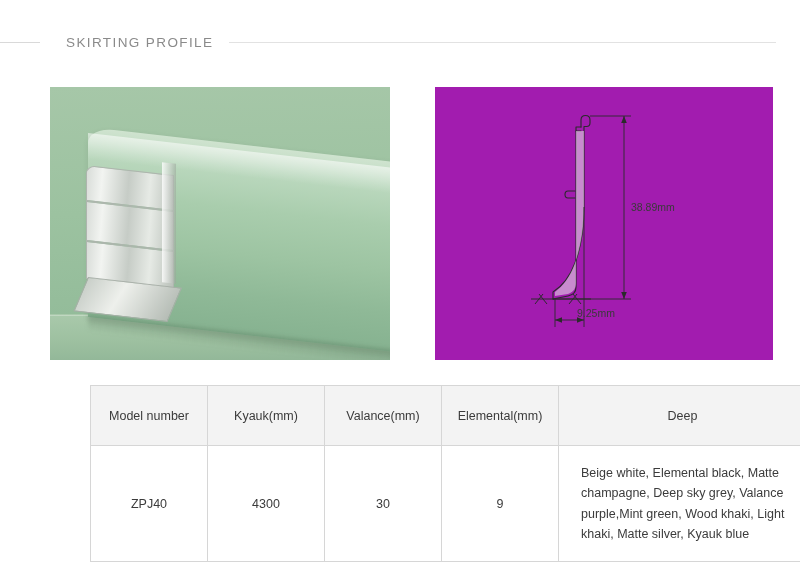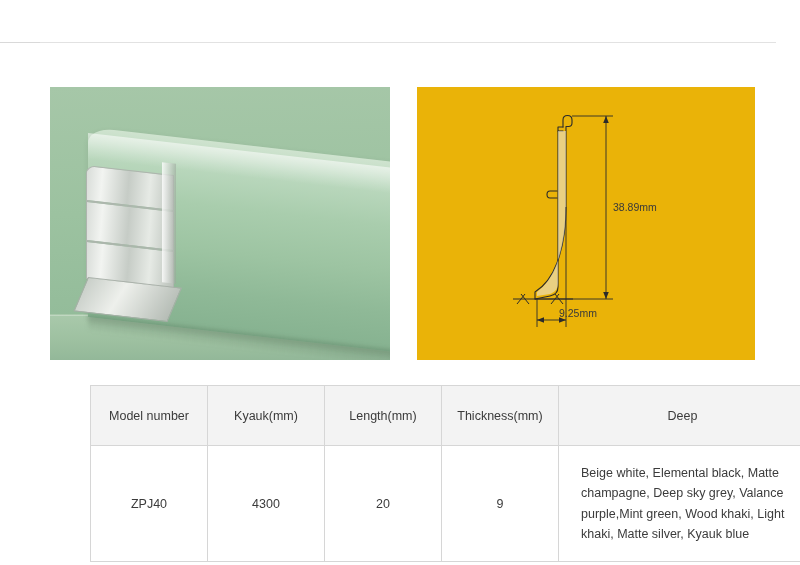--- a/index.html
+++ b/index.html
@@ -152,25 +152,25 @@
     top: -2px;
     width: 14px;
     height: 120px;
     transform: skewY(6.5deg);
     background: linear-gradient(90deg, rgba(255,255,255,0.8), rgba(150,160,150,0.5));
   }
 
   
   .drawing {
     position: absolute;
-    left: 417px;
+    left: 435px;
     top: 87px;
     width: 338px;
     height: 273px;
-    background: #eab308;
+    background: #a21caf;
   }
   .drawing svg { display: block; }
   .dim-text {
     font-family: "Liberation Sans", sans-serif;
     font-size: 10.5px;
     fill: #3a3a3a;
   }
 
   
   .spec-table {
@@ -219,20 +219,21 @@
     font-size: 13px;
     color: #bdbdbd;
     letter-spacing: 0.5px;
   }
 </style>
 </head>
 <body>
 
 <div class="header">
   <div class="header-rule-left"></div>
+  <div class="header-title">SKIRTING PROFILE</div>
   <div class="header-rule-right"></div>
 </div>
 
 <div class="photo">
   <div class="photo-bg"></div>
   <div class="photo-floor"></div>
   <div class="photo-floorline"></div>
   <div class="board">
     <div class="board-hl"></div>
   </div>
@@ -290,29 +291,29 @@
     </g>
     <text class="dim-text" x="142" y="230">9.25mm</text>
   </svg>
 </div>
 
 <table class="spec-table">
   <thead>
     <tr>
       <th class="col-model">Model number</th>
       <th class="col-length">Kyauk(mm)</th>
-      <th class="col-height">Length(mm)</th>
-      <th class="col-thick">Thickness(mm)</th>
+      <th class="col-height">Valance(mm)</th>
+      <th class="col-thick">Elemental(mm)</th>
       <th class="col-color">Deep</th>
     </tr>
   </thead>
   <tbody>
     <tr>
       <td>ZPJ40</td>
       <td>4300</td>
-      <td>20</td>
+      <td>30</td>
       <td>9</td>
       <td class="color-cell">Beige white, Elemental black, Matte champagne, Deep sky grey, Valance purple,Mint green, Wood khaki, Light khaki, Matte silver, Kyauk blue</td>
     </tr>
   </tbody>
 </table>
 
 <div class="page-number">03</div>
 
 </body></html>

